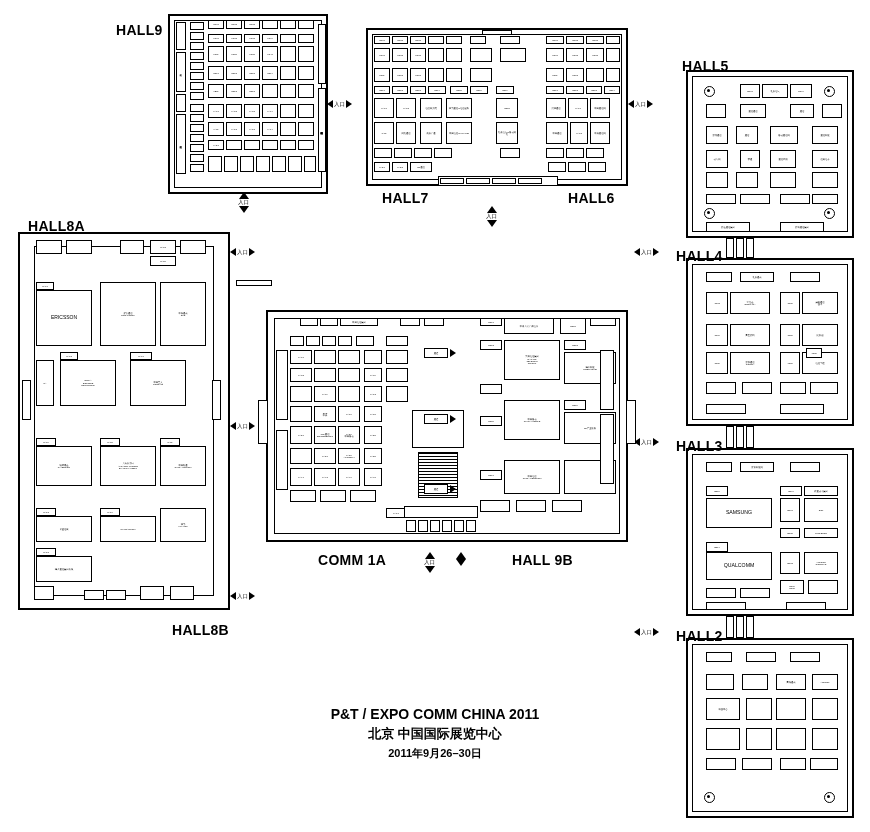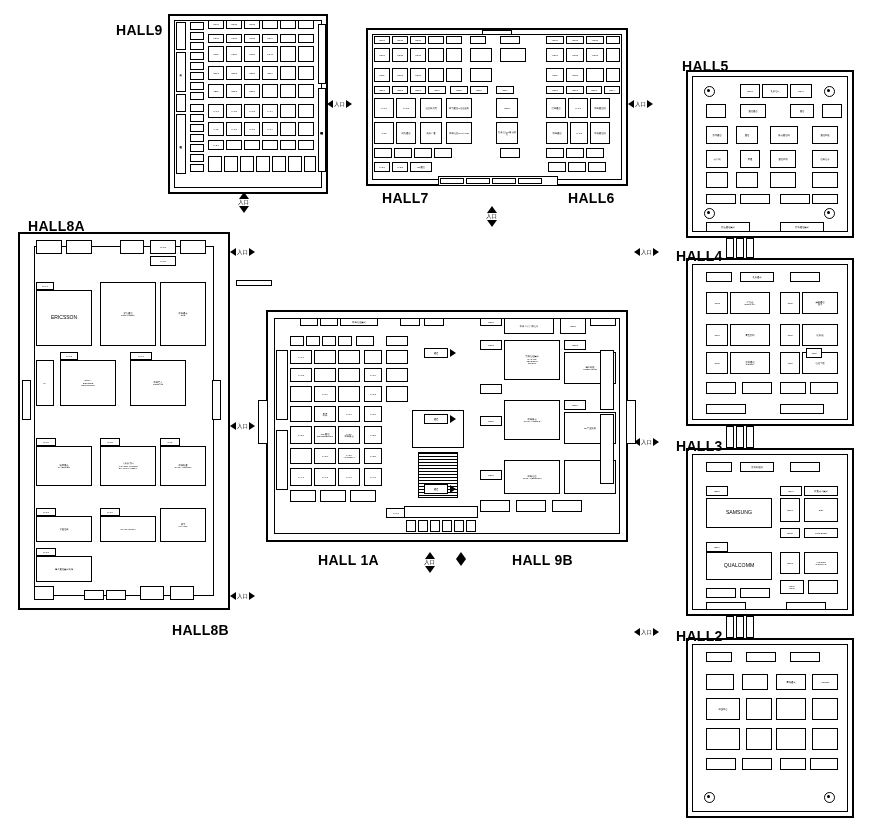--- a/index.html
+++ b/index.html
@@ -486,21 +486,21 @@
     <div class="b sm" style="left:140px;top:586px;width:24px;height:14px;"></div>
     <div class="b sm" style="left:170px;top:586px;width:24px;height:14px;"></div>
 
     <div class="b sm vert" style="left:22px;top:380px;width:9px;height:40px;"></div>
     <div class="b sm vert" style="left:212px;top:380px;width:9px;height:40px;"></div>
   </div>
 
   <div class="hall thick" style="left:266px;top:310px;width:362px;height:232px;">
     <div class="inner" style="left:6px;top:6px;right:6px;bottom:6px;"></div>
   </div>
-  <div class="hlabel" style="left:318px;top:552px;">HALL 1A</div>
+  <div class="hlabel" style="left:318px;top:552px;">COMM 1A</div>
   <div class="hlabel" style="left:512px;top:552px;">HALL 9B</div>
 
   <div class="esc" style="left:418px;top:452px;width:38px;height:44px;"></div>
   <div class="b" style="left:412px;top:410px;width:52px;height:38px;"></div>
 
   <div>
 
     <div class="b sm" style="left:300px;top:318px;width:18px;height:8px;"></div>
     <div class="b sm" style="left:320px;top:318px;width:18px;height:8px;"></div>
     <div class="b sm" style="left:340px;top:318px;width:38px;height:8px;">中国电信集团</div>
@@ -604,15 +604,18 @@
   <div class="ent-v" style="left:456px;top:552px;">
     <span class="tri-u"></span>
     <span class="tri-d"></span>
   </div>
 
   <div class="b sm" style="left:258px;top:400px;width:10px;height:44px;"></div>
   <div class="b sm" style="left:626px;top:400px;width:10px;height:44px;"></div>
   <div class="b sm" style="left:236px;top:280px;width:36px;height:6px;"></div>
 
   <div class="footer" style="top:706px;">
+    <div class="f2">P&amp;T / EXPO COMM CHINA 2011</div>
+    <div class="f3">北京  中国国际展览中心</div>
+    <div class="f4">2011年9月26–30日</div>
   </div>
 
 </div>
 
 </body></html>

